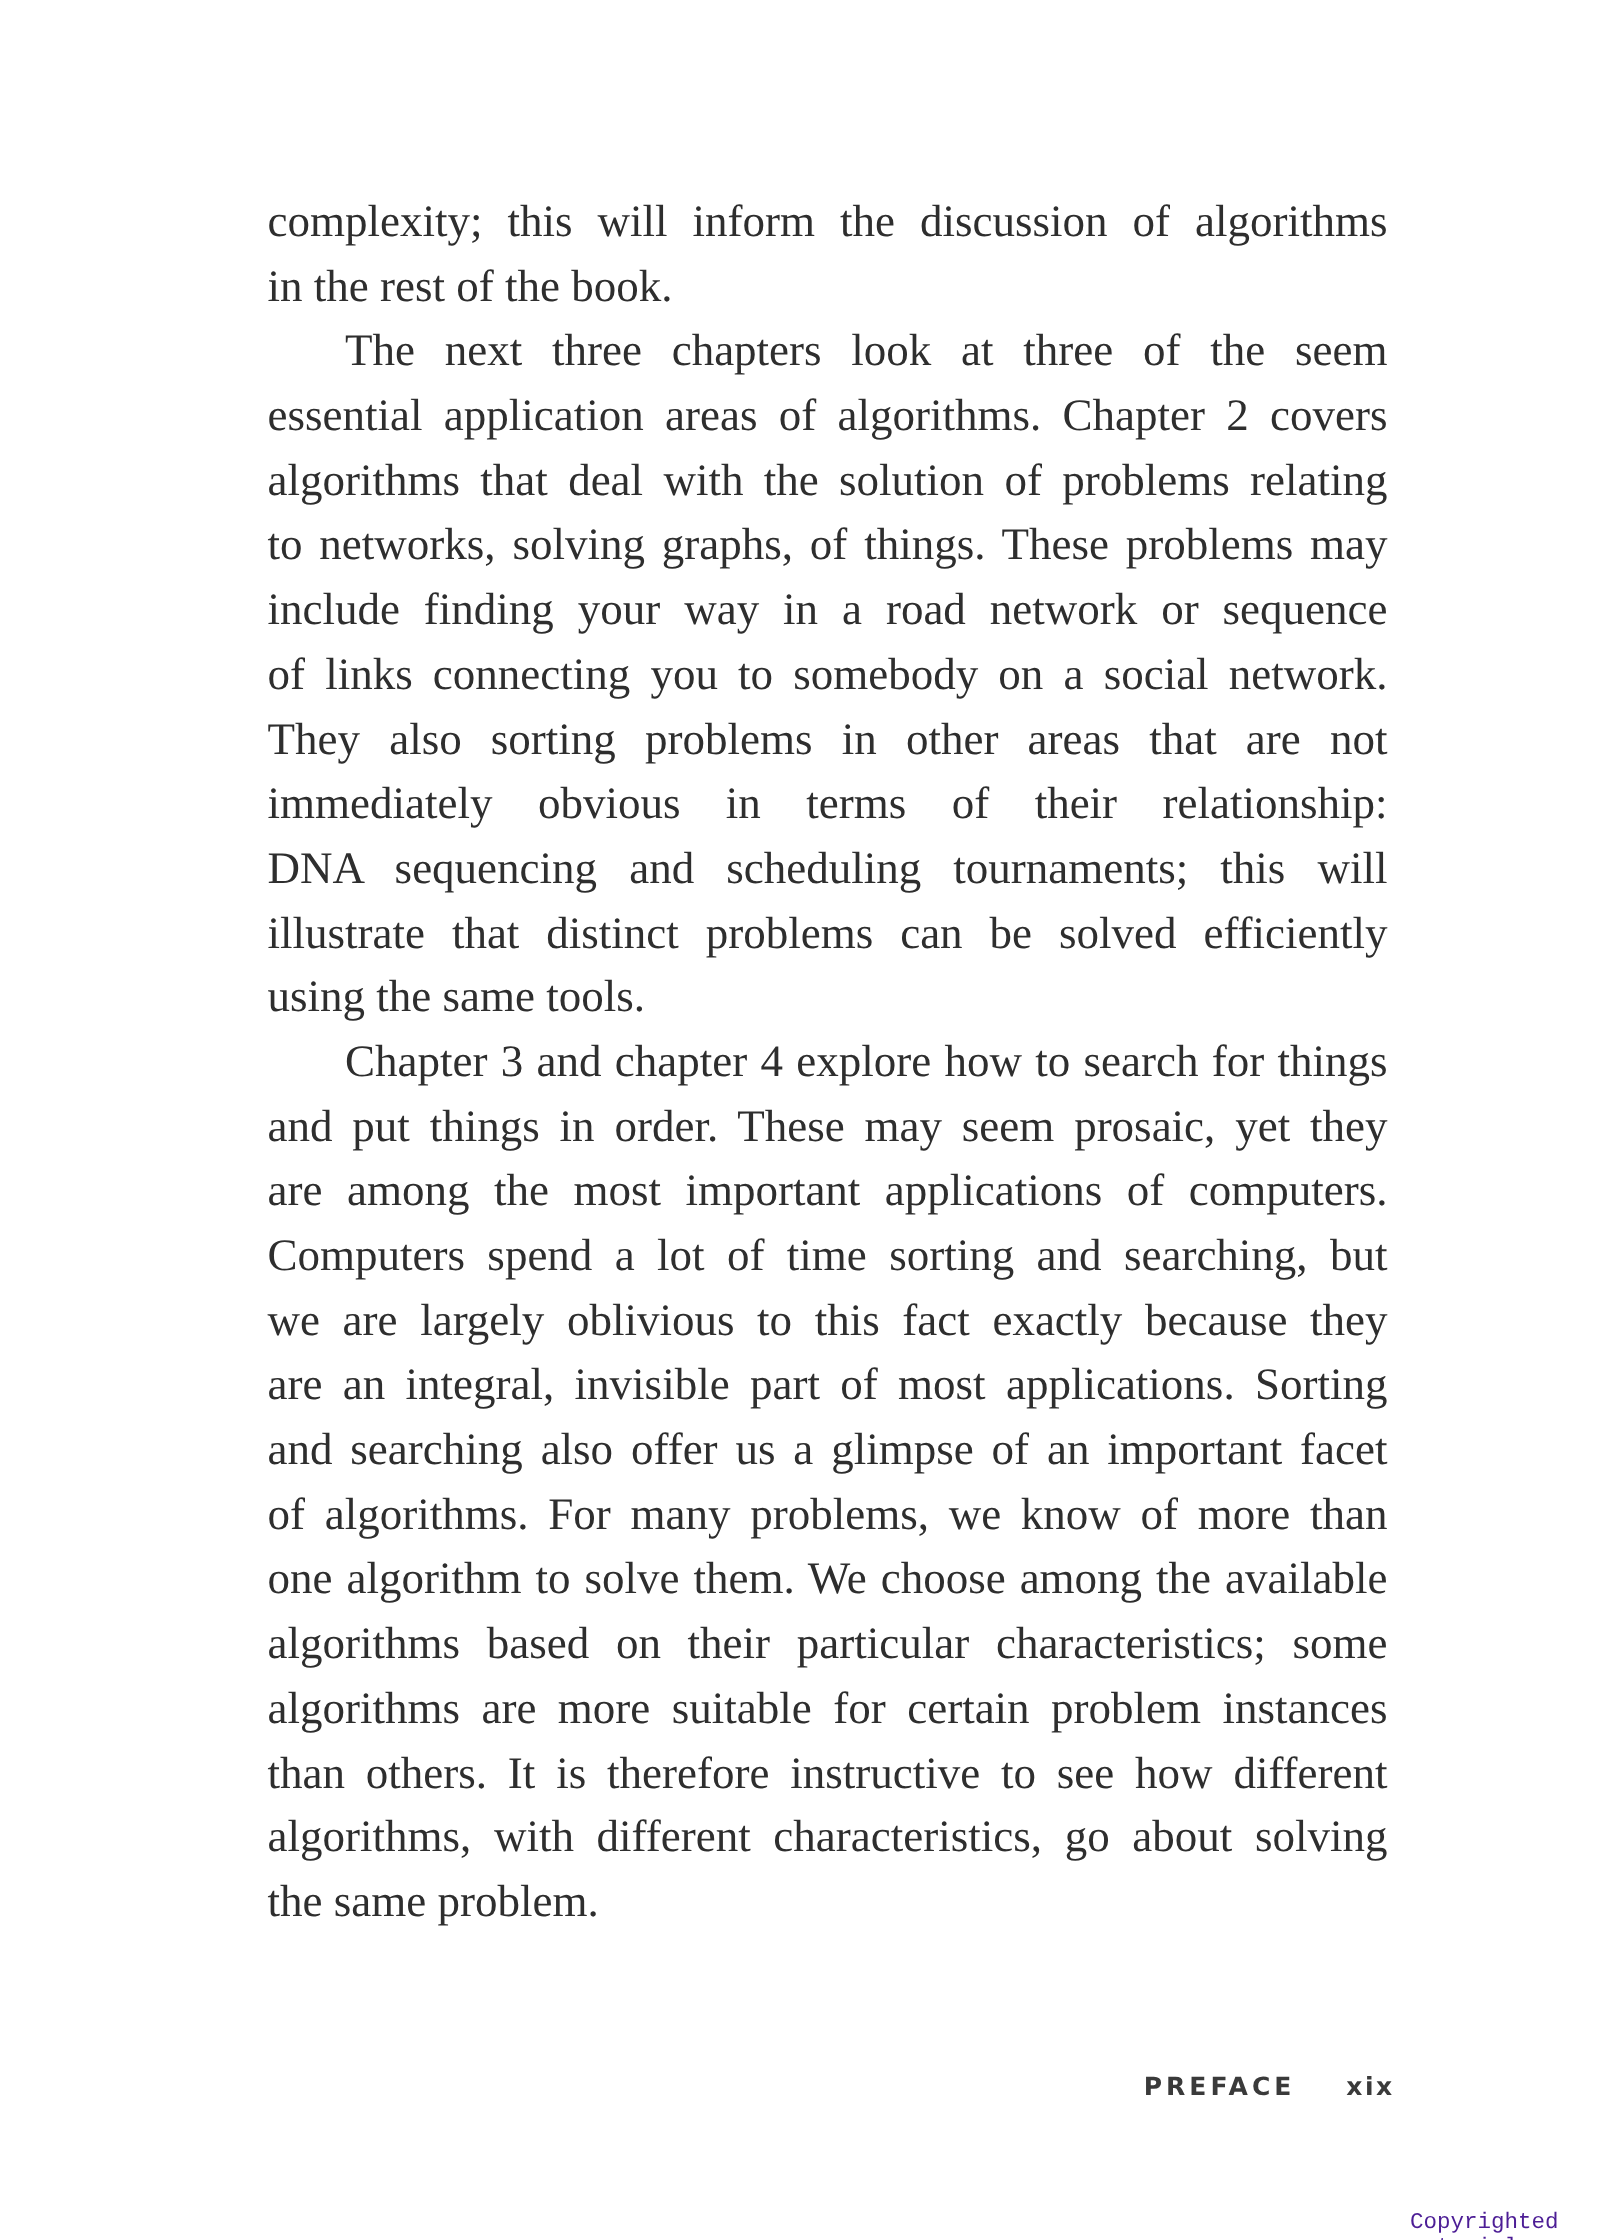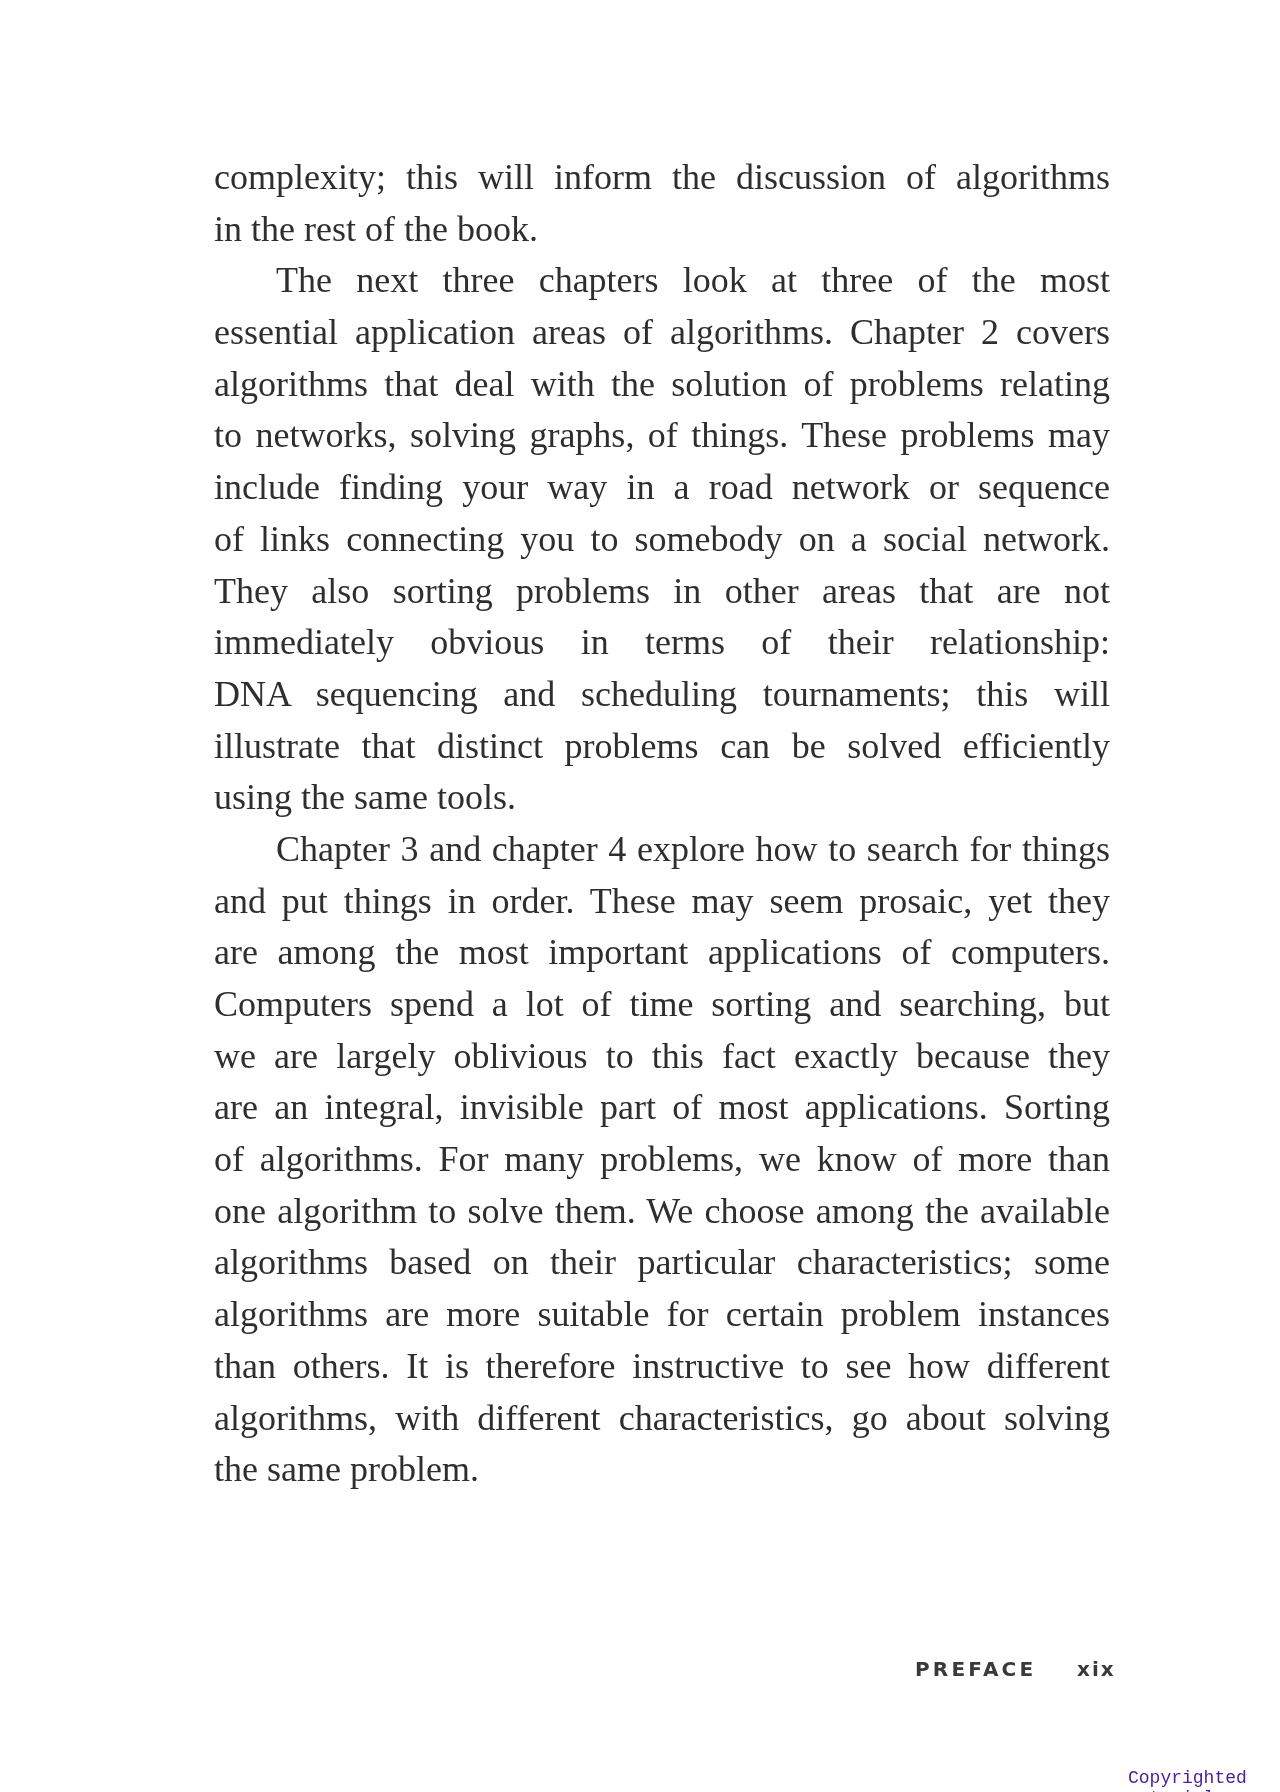--- a/index.html
+++ b/index.html
@@ -80,40 +80,41 @@
 
 <div class="page">
   <div class="body-text">
 
     <div>
       <span class="line">complexity; this will inform the discussion of algorithms</span>
       <span class="line last">in the rest of the book.</span>
     </div>
 
     <div>
-      <span class="line indent">The next three chapters look at three of the most</span>
+      <span class="line indent">The next three chapters look at three of the seem</span>
       <span class="line">essential application areas of algorithms. Chapter 2 covers</span>
       <span class="line">algorithms that deal with the solution of problems relating</span>
       <span class="line">to networks, solving graphs, of things. These problems may</span>
       <span class="line">include finding your way in a road network or sequence</span>
       <span class="line">of links connecting you to somebody on a social network.</span>
       <span class="line">They also sorting problems in other areas that are not</span>
       <span class="line">immediately obvious in terms of their relationship:</span>
       <span class="line">DNA sequencing and scheduling tournaments; this will</span>
       <span class="line">illustrate that distinct problems can be solved efficiently</span>
       <span class="line last">using the same tools.</span>
     </div>
 
     <div>
       <span class="line indent">Chapter 3 and chapter 4 explore how to search for things</span>
       <span class="line">and put things in order. These may seem prosaic, yet they</span>
       <span class="line">are among the most important applications of computers.</span>
       <span class="line">Computers spend a lot of time sorting and searching, but</span>
       <span class="line">we are largely oblivious to this fact exactly because they</span>
       <span class="line">are an integral, invisible part of most applications. Sorting</span>
+      <span class="line">and searching also offer us a glimpse of an important facet</span>
       <span class="line">of algorithms. For many problems, we know of more than</span>
       <span class="line">one algorithm to solve them. We choose among the available</span>
       <span class="line">algorithms based on their particular characteristics; some</span>
       <span class="line">algorithms are more suitable for certain problem instances</span>
       <span class="line">than others. It is therefore instructive to see how different</span>
       <span class="line">algorithms, with different characteristics, go about solving</span>
       <span class="line last">the same problem.</span>
     </div>
   </div>
 

